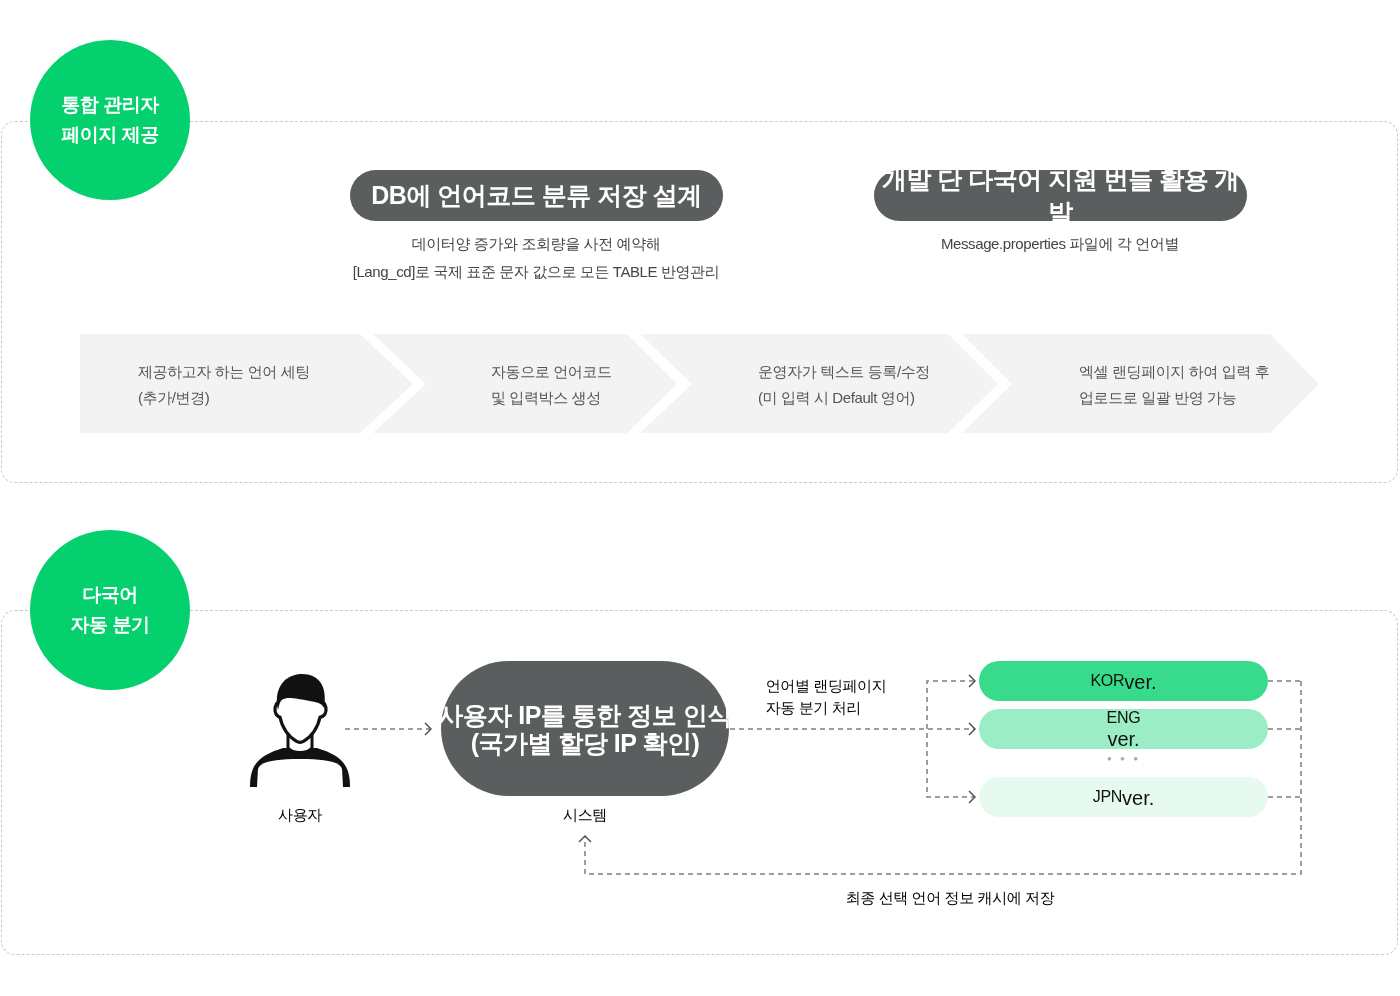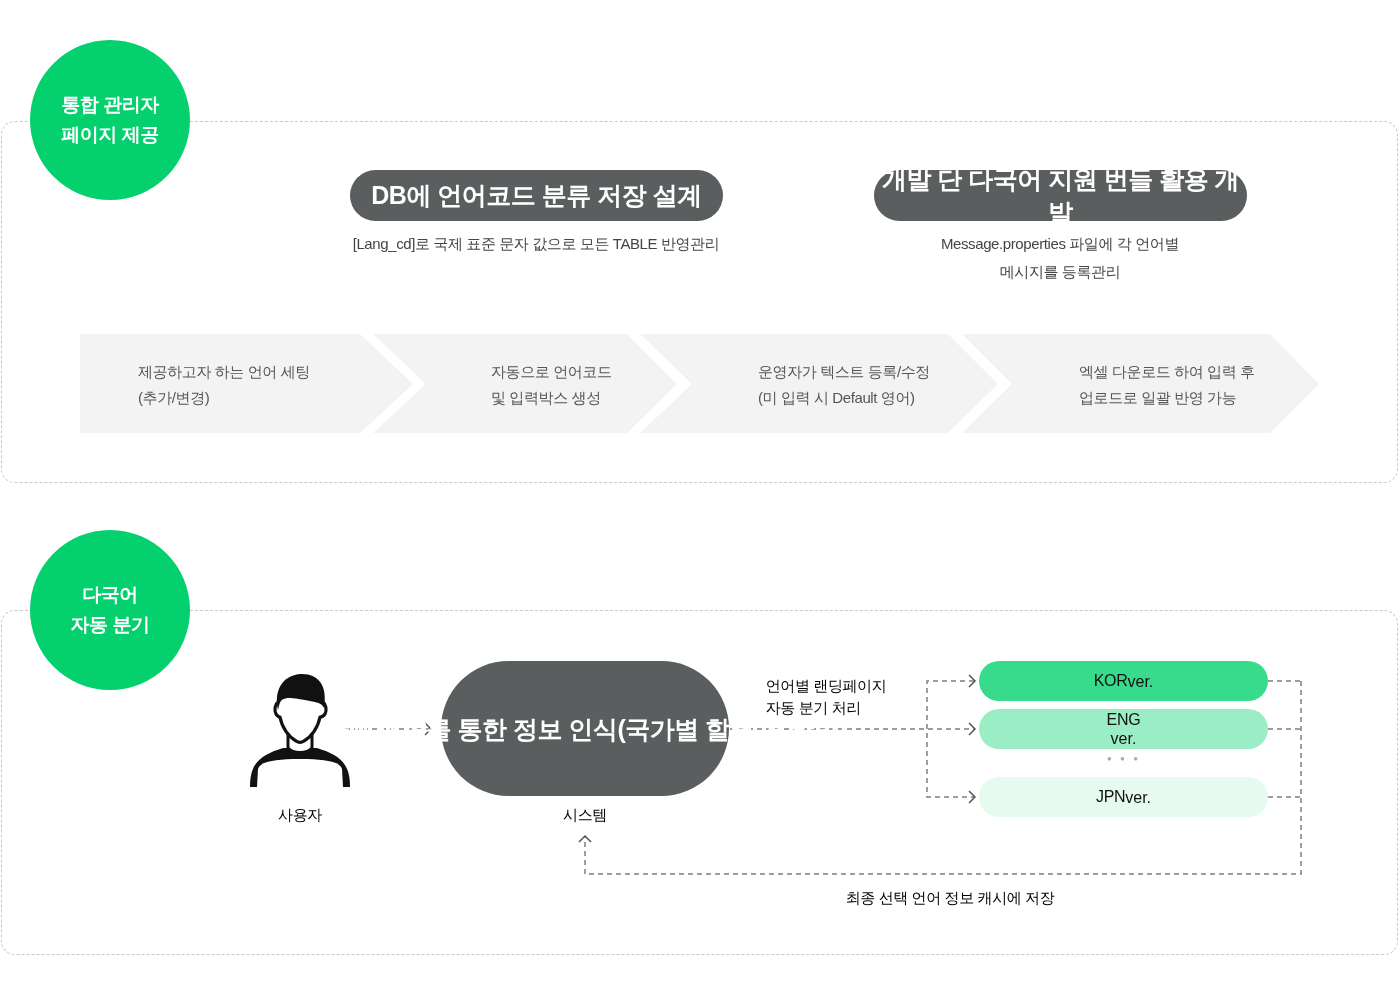--- a/index.html
+++ b/index.html
@@ -70,34 +70,34 @@
       font-size: 15px;
       line-height: 20px;
       color: #000000;
       white-space: nowrap;
       transform: translateX(-50%);
       letter-spacing: -0.4px;
     }
 
     .system-pill {
       left: 441px; top: 661px; width: 288px; height: 135px; border-radius: 68px;
-      flex-direction: row; line-height: 28px; z-index: 2; align-items: center;
+      flex-direction: column; line-height: 28px; z-index: 2; align-items: center;
     }
     .system-pill span { display: block; white-space: nowrap; }
 
     .ver-pill {
       position: absolute;
       left: 979px; width: 289px; height: 40px;
       border-radius: 20px;
       display: flex; align-items: center; justify-content: center;
       color: #111;
       z-index: 2;
     }
     .ver-code { font-size: 16px; letter-spacing: -0.3px; }
-    .ver-suffix { font-size: 16px; position: relative; top: 1px; }
+    .ver-suffix { font-size: 20px; position: relative; top: 1px; }
 
     .dots {
       position: absolute; left: 1100px; top: 754px; width: 48px;
       text-align: center; font-size: 8px; color: #aaaaaa; letter-spacing: 3px;
     }
 
     svg.overlay { position: absolute; left: 0; top: 0; z-index: 1; pointer-events: none; }
   </style>
 </head>
 <body>
@@ -106,29 +106,29 @@
 
 <div class="badge" style="left:30px; top:40px;">
   <span>통합 관리자</span>
   <span>페이지 제공</span>
 </div>
 
 <div class="dark-pill feature-pill" style="left:350px;">
   <span>DB에 언어코드 분류 저장 설계</span>
 </div>
 <div class="desc" style="left:316px; top:230px;">
+  <span>데이터양 증가와 조회량을 사전 예약해</span>
   <span>[Lang_cd]로 국제 표준 문자 값으로 모든 TABLE 반영관리</span>
 </div>
 
 <div class="dark-pill feature-pill" style="left:874px;">
   <span>개발 단 다국어 지원 번들 활용 개발</span>
 </div>
 <div class="desc" style="left:840px; top:230px;">
   <span>Message.properties 파일에 각 언어별</span>
-  <span>메시지를 등록관리</span>
 </div>
 
 <svg class="overlay" width="1400" height="996" viewBox="0 0 1400 996">
   <polygon fill="#f3f3f3" points="80,334 360,334 413,384 360,433 80,433"></polygon>
   <polygon fill="#f3f3f3" points="373,334 627,334 677,384 627,433 373,433 426,384"></polygon>
   <polygon fill="#f3f3f3" points="640,334 948,334 998,384 948,433 640,433 692,384"></polygon>
   <polygon fill="#f3f3f3" points="962,334 1270,334 1319,384 1270,433 962,433 1012,384"></polygon>
 </svg>
 
 <div class="step-text" style="left:110px;">
@@ -137,21 +137,21 @@
 </div>
 <div class="step-text" style="left:463px;">
   <span>자동으로 언어코드</span>
   <span>및 입력박스 생성</span>
 </div>
 <div class="step-text" style="left:730px;">
   <span>운영자가 텍스트 등록/수정</span>
   <span>(미 입력 시 Default 영어)</span>
 </div>
 <div class="step-text" style="left:1051px;">
-  <span>엑셀 다운로드 하여 입력 후</span>
+  <span>엑셀 랜딩페이지 하여 입력 후</span>
   <span>업로드로 일괄 반영 가능</span>
 </div>
 
 <div class="container-box" style="left:1px; top:610px; width:1397px; height:345px;"></div>
 
 <div class="badge" style="left:30px; top:530px;">
   <span>다국어</span>
   <span>자동 분기</span>
 </div>
 

